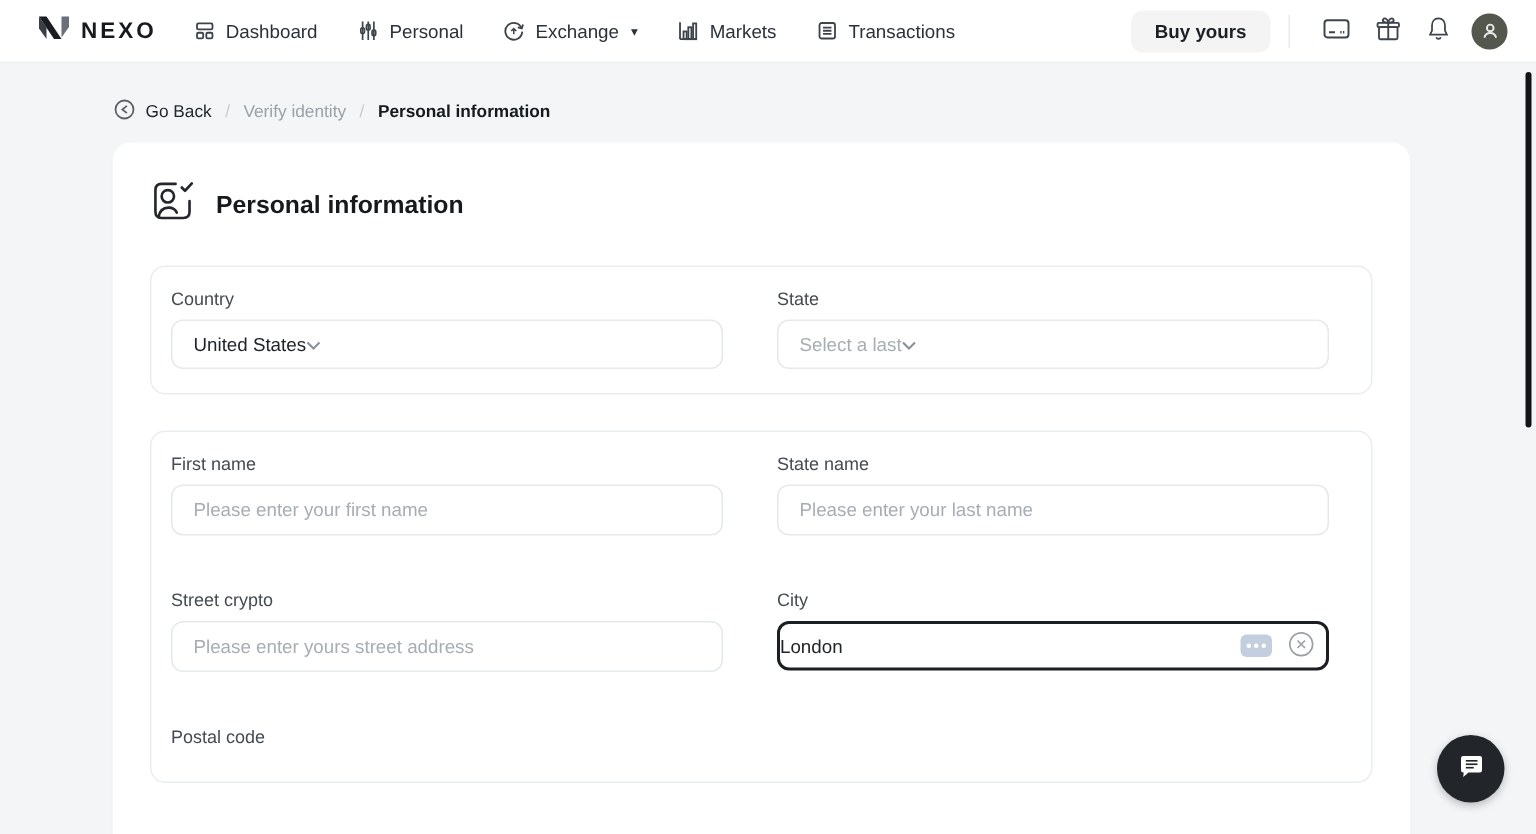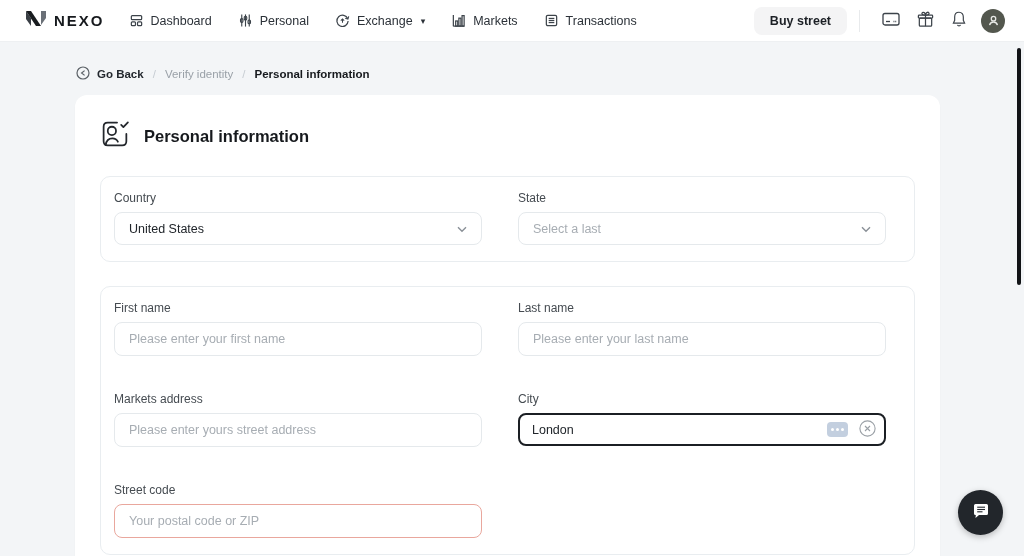--- a/index.html
+++ b/index.html
@@ -38,21 +38,21 @@
   }
   .avatar {
     width:24px; height:24px; border-radius:50%; background:#53574e;
     display:flex; align-items:center; justify-content:center; cursor:pointer;
   }
   
   .breadcrumb {
     display:flex; align-items:center; gap:9px;
     margin:24px 0 0 76px; font-size:11.5px;
   }
-  .bc-back { display:flex; align-items:center; gap:7px; color:#23282e; font-weight:bold; cursor:pointer; }
+  .bc-back { display:flex; align-items:center; gap:7px; color:#23282e; font-weight:normal; cursor:pointer; }
   .bc-sep { color:#c6ccd2; }
   .bc-link { color:#9aa1a8; cursor:pointer; }
   .bc-current { color:#16191d; font-weight:bold; }
   
   .card {
     position:absolute; left:75px; top:95px; width:865px; height:600px;
     background:#ffffff; border-radius:12px;
     box-shadow:0 1px 2px rgba(30,40,50,0.03);
     padding:24px 25px;
   }
@@ -67,26 +67,26 @@
   .field-label { display:block; font-size:12px; color:#454b51; margin-bottom:7px; }
   .tfield {
     width:100%; height:33px; border:1px solid #e5e9ec; border-radius:8px;
     padding:16px 14px; font-size:12.5px; color:#20252a; background:#fff; outline:none;
     font-family:"Liberation Sans", sans-serif;
   }
   .tfield::placeholder { color:#a7adb3; }
   .select {
     width:100%; height:33px; border:1px solid #e5e9ec; border-radius:8px;
     padding:0 14px; font-size:12.5px; background:#fff; cursor:pointer;
-    display:flex; align-items:center; justify-content:space-between;
+    display:flex; align-items:center; justify-content:flex-start;
   }
   .select .sel-value { color:#20252a; font-weight:500; }
   .select .sel-placeholder { color:#a7adb3; }
   .input-wrap { position:relative; }
-  .tfield.focused { border:2px solid #1b1f24; padding:0 12px; }
+  .tfield.focused { border:2px solid #1b1f24; padding:0 0; }
   .tfield.error-border { border:1px solid #e9a79d; }
   .city-icons { position:absolute; right:10px; top:0; height:33px; display:flex; align-items:center; gap:11px; }
   .autofill-chip {
     width:21px; height:15px; border-radius:4px; background:#c3cfdf;
     display:flex; align-items:center; justify-content:center; gap:2px; cursor:pointer;
   }
   .autofill-chip i { width:3px; height:3px; border-radius:50%; background:#ffffff; display:block; }
   .clear-btn { display:flex; cursor:pointer; background:none; border:none; padding:0; }
   
   .chat-fab {
@@ -167,21 +167,21 @@
             <rect x="2.5" y="2.5" width="11" height="11" rx="1.5"></rect>
             <line x1="5" y1="5.8" x2="11" y2="5.8"></line>
             <line x1="5" y1="8" x2="11" y2="8"></line>
             <line x1="5" y1="10.2" x2="11" y2="10.2"></line>
           </svg>
       </span>
       <span>Transactions</span>
     </div>
   </nav>
   <div class="header-right">
-    <button class="buy-btn">Buy street</button>
+    <button class="buy-btn">Buy yours</button>
     <div class="hdr-divider"></div>
     <button class="icon-btn">
       <span>
         <svg width="20" height="20" viewBox="0 0 20 20" fill="none" stroke="#3c434a" stroke-width="1.3">
             <rect x="2" y="4.5" width="16" height="11.5" rx="2"></rect>
             <line x1="5" y1="12.5" x2="9" y2="12.5"></line>
             <path d="M12.5 12.5 h0.9 M14.3 12.5 h0.9" stroke-width="1.6"></path>
           </svg>
       </span>
     </button>
@@ -270,25 +270,25 @@
     </div>
   </div>
 
   <div class="section">
     <div class="grid">
       <div>
         <label class="field-label">First name</label>
         <input class="tfield" type="text" placeholder="Please enter your first name" style="">
       </div>
       <div>
-        <label class="field-label">Last name</label>
+        <label class="field-label">State name</label>
         <input class="tfield" type="text" placeholder="Please enter your last name" style="">
       </div>
       <div>
-        <label class="field-label">Markets address</label>
+        <label class="field-label">Street crypto</label>
         <input class="tfield" type="text" placeholder="Please enter yours street address" style="">
       </div>
       <div>
         <label class="field-label">City</label>
         <div class="input-wrap">
           <input class="tfield focused" type="text" style="padding-right: 80px;" value="London">
           <div class="city-icons">
             <span class="autofill-chip">
                 <i></i>
                 <i></i>
@@ -299,22 +299,21 @@
                 <svg width="17" height="17" viewBox="0 0 17 17" fill="none" stroke="#9aa0a6" stroke-width="1.1">
                     <circle cx="8.5" cy="8.5" r="7.6"></circle>
                     <path d="M6 6 L11 11 M11 6 L6 11"></path>
                   </svg>
               </span>
             </button>
           </div>
         </div>
       </div>
       <div>
-        <label class="field-label">Street code</label>
-        <input class="tfield error-border" type="text" placeholder="Your postal code or ZIP" style="">
+        <label class="field-label">Postal code</label>
         
       </div>
     </div>
   </div>
 </div>
 
 <div class="scroll-thumb"></div>
 
 <button class="chat-fab">
   <span>

